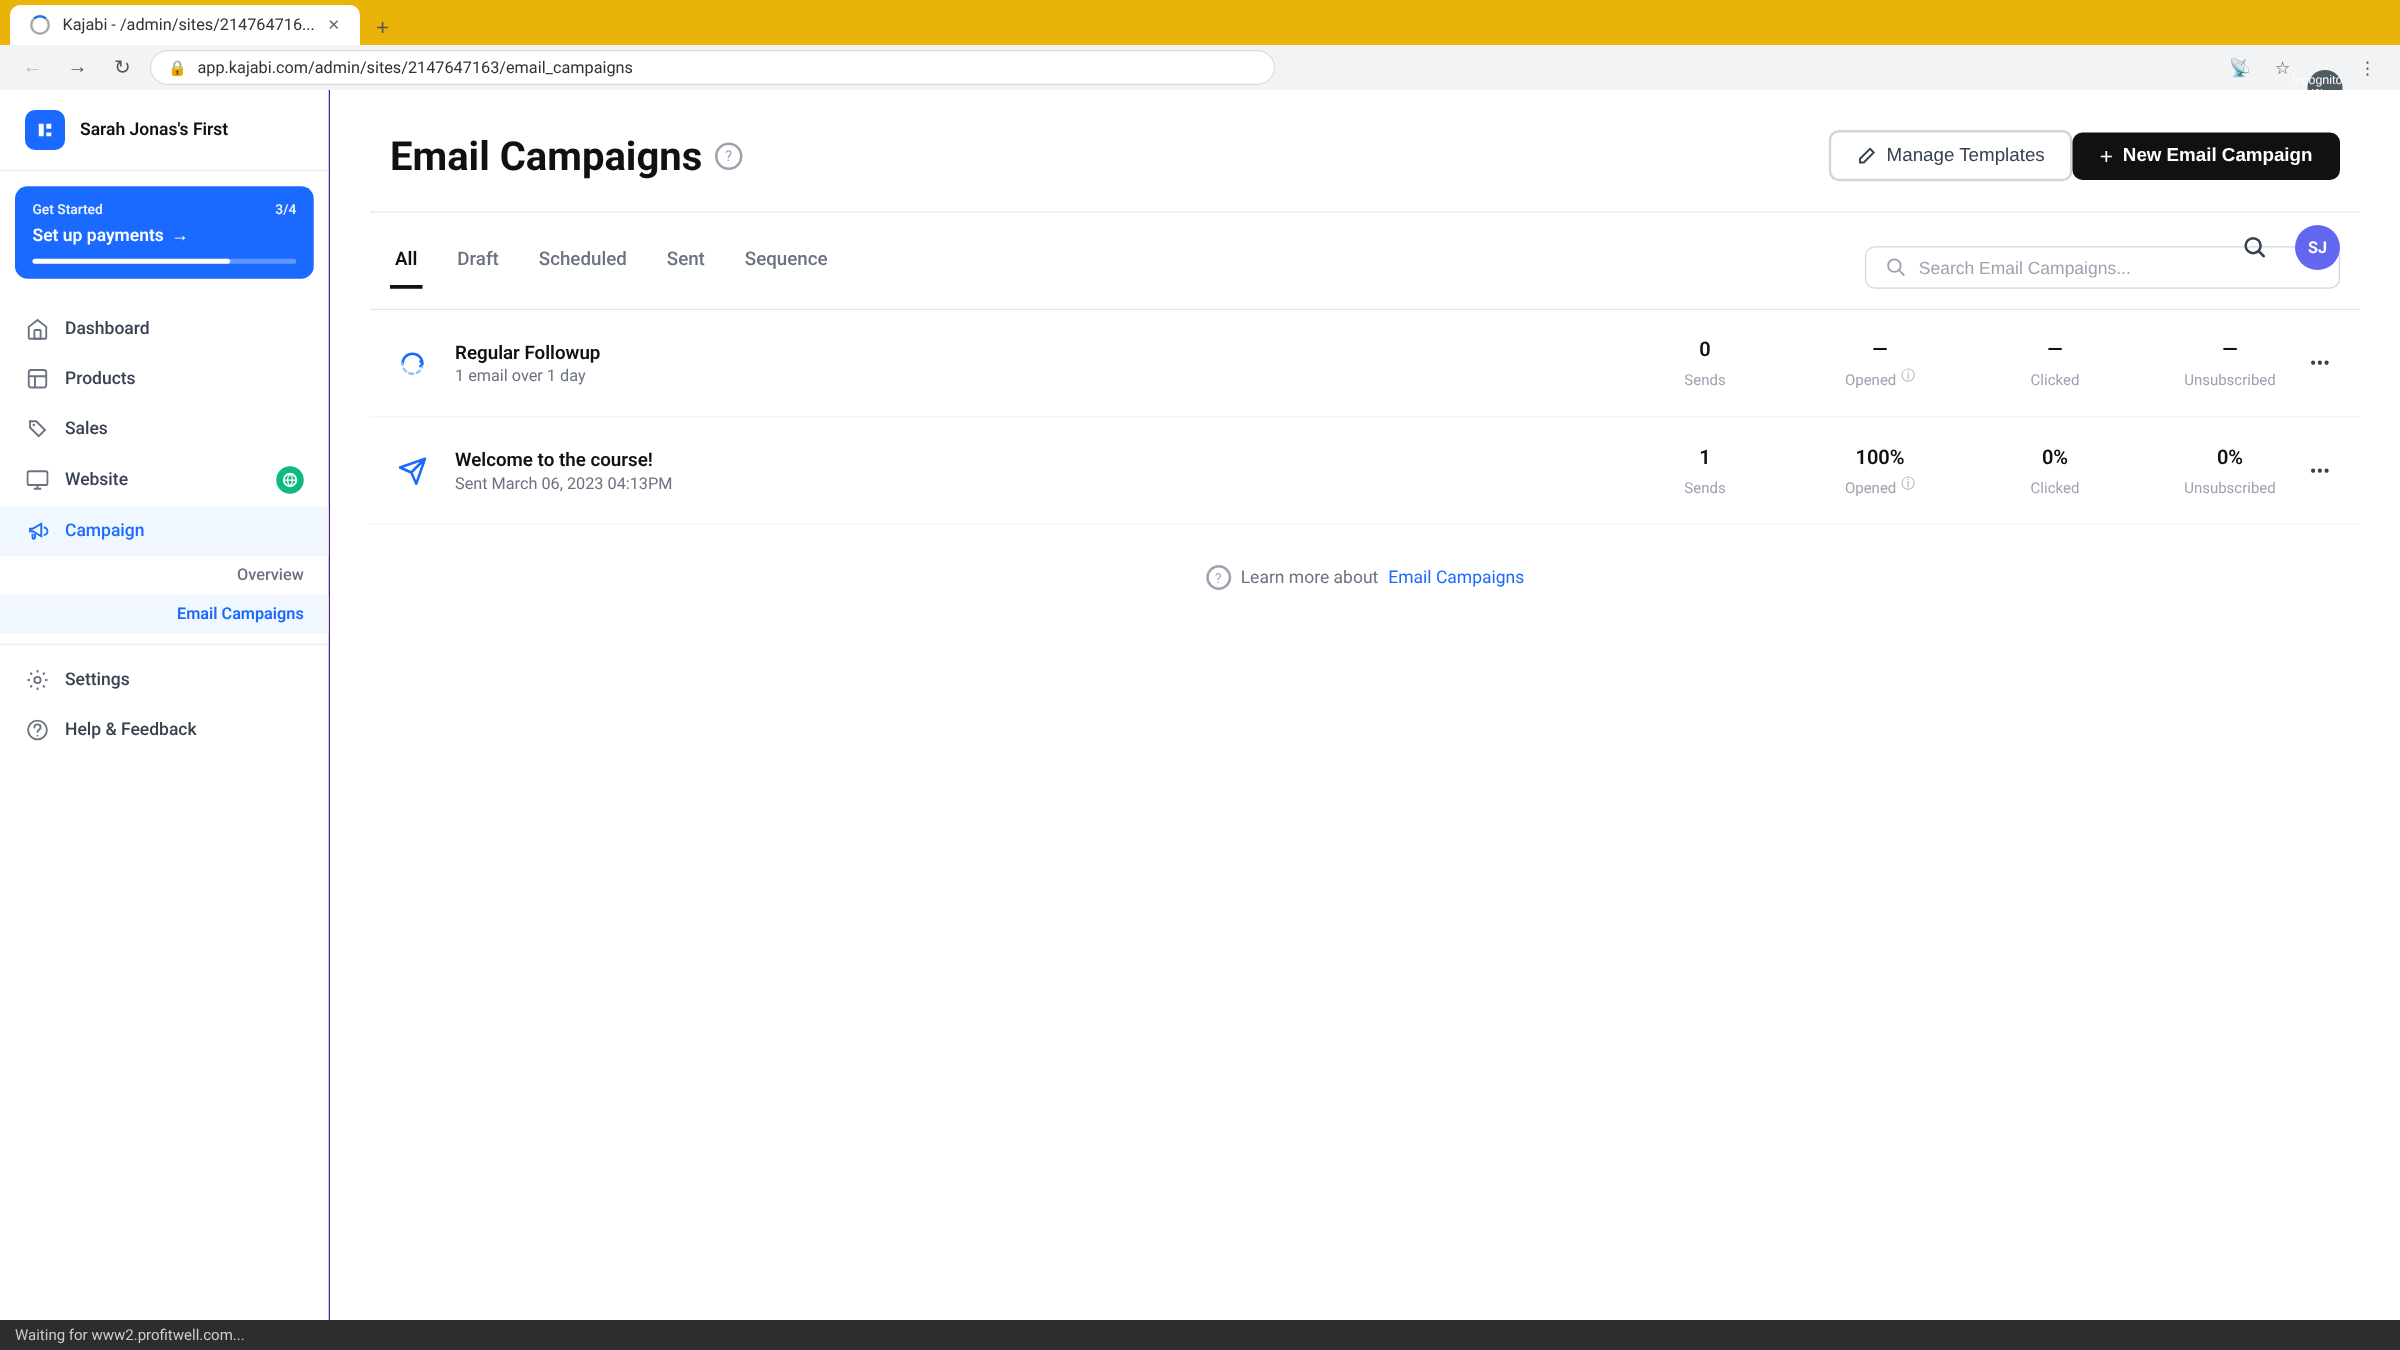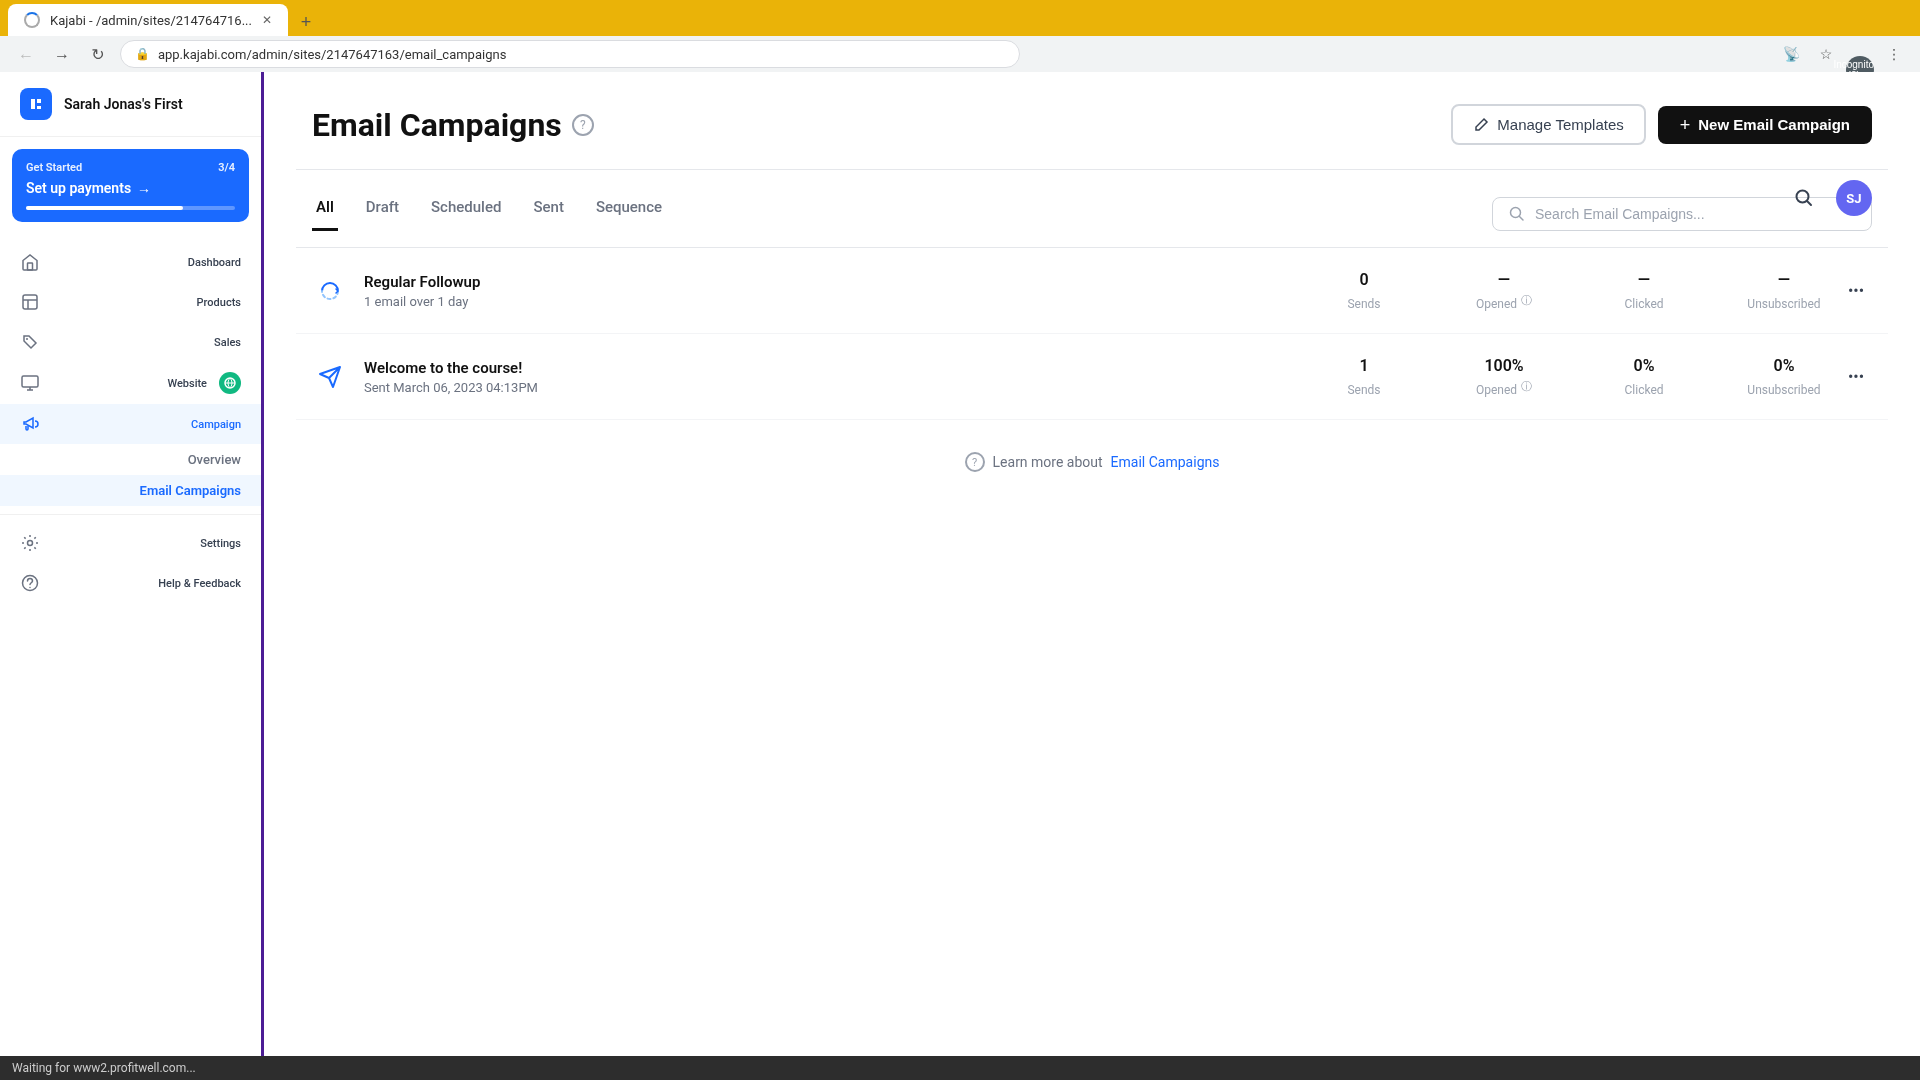--- a/index.html
+++ b/index.html
@@ -19,55 +19,55 @@
     .address-bar { flex: 1; background: #fff; border: 1px solid #dadce0; border-radius: 20px; height: 28px; display: flex; align-items: center; padding: 0 14px; gap: 8px; font-size: 13px; color: #333; max-width: 900px; }
     .address-bar .lock-icon { color: #555; font-size: 12px; }
     .nav-right { display: flex; align-items: center; gap: 6px; margin-left: auto; }
     .nav-icon-btn { background: none; border: none; width: 28px; height: 28px; display: flex; align-items: center; justify-content: center; cursor: pointer; border-radius: 50%; color: #555; font-size: 14px; }
     .profile-btn { background: #4f5b62; color: #fff; border-radius: 50%; width: 28px; height: 28px; display: flex; align-items: center; justify-content: flex-end; font-size: 12px; cursor: pointer; margin-top: 32px; }
 
     
     .app-layout { display: flex; flex: 1; overflow: hidden; }
 
     
-    .sidebar { width: 264px; background: #fff; border-right: 3px solid #4c1d95; display: flex; flex-direction: column; overflow: hidden; flex-shrink: 0; }
+    .sidebar { width: 264px; background: #fff; border-right: 1px solid #4c1d95; display: flex; flex-direction: column; overflow: hidden; flex-shrink: 0; }
     .sidebar-header { padding: 16px 20px; display: flex; align-items: center; gap: 12px; border-bottom: 1px solid #f0f0f0; }
     .sidebar-logo { width: 32px; height: 32px; background: #1a6aff; border-radius: 8px; display: flex; align-items: center; justify-content: center; color: #fff; font-weight: 700; font-size: 14px; flex-shrink: 0; }
     .sidebar-title { font-size: 14px; font-weight: 600; color: #111; }
     .sidebar-scrollable { flex: 1; overflow-y: auto; overflow-x: hidden; }
     .sidebar-scrollable::-webkit-scrollbar { width: 6px; }
     .sidebar-scrollable::-webkit-scrollbar-thumb { background: #d1d5db; border-radius: 3px; }
 
     
     .get-started-card { margin: 12px; background: #1a6aff; border-radius: 10px; padding: 12px 14px; color: #fff; cursor: pointer; }
     .get-started-top { display: flex; justify-content: space-between; align-items: flex-start; margin-bottom: 6px; }
     .get-started-label { font-size: 11px; font-weight: 600; opacity: 0.9; }
     .get-started-count { font-size: 11px; font-weight: 600; opacity: 0.9; }
     .get-started-action { display: flex; align-items: flex-end; gap: 6px; font-size: 14px; font-weight: 600; }
     .progress-bar-container { height: 4px; background: rgba(255,255,255,0.3); border-radius: 2px; margin-top: 10px; }
     .progress-bar-fill { height: 100%; background: #fff; border-radius: 2px; width: 75%; }
 
     
     .nav-section { padding: 8px 0; }
-    .nav-item { display: flex; align-items: center; gap: 12px; padding: 10px 20px; cursor: pointer; color: #374151; font-size: 11px; font-weight: 500; border-radius: 0; transition: background 0.1s; text-align: right; }
+    .nav-item { display: flex; align-items: center; gap: 12px; padding: 10px 20px; cursor: pointer; color: #374151; font-size: 14px; font-weight: 500; border-radius: 0; transition: background 0.1s; }
     .nav-item.active { background: #f0f7ff; color: #1a6aff; }
     .nav-item .nav-icon { width: 20px; height: 20px; flex-shrink: 0; display: flex; align-items: center; justify-content: center; }
     .nav-item .nav-label { flex: 1; }
 
     
     .sub-nav-item { display: flex; align-items: center; padding: 8px 20px 8px 52px; cursor: pointer; color: #6b7280; font-size: 13px; font-weight: 500; transition: background 0.1s; justify-content: flex-end; }
     .sub-nav-item.active { color: #1a6aff; font-weight: 600; background: #f0f7ff; }
 
     
     .main-content { flex: 1; overflow-y: auto; background: #fff; }
     .main-header { display: flex; align-items: center; justify-content: space-between; padding: 32px 48px 24px; }
     .page-title-row { display: flex; align-items: center; gap: 10px; }
     .page-title { font-size: 32px; font-weight: 700; color: #111; }
     .help-icon { width: 22px; height: 22px; border: 2px solid #9ca3af; border-radius: 50%; display: flex; align-items: center; justify-content: center; color: #9ca3af; font-size: 12px; cursor: pointer; }
-    .header-actions { display: flex; gap: 12px; align-items: center; }
+    .header-actions { display: flex; align-items: center; }
     .btn-secondary { display: flex; align-items: center; gap: 8px; padding: 10px 20px; border: 2px solid #d1d5db; border-radius: 8px; background: #fff; color: #374151; font-size: 15px; font-weight: 500; cursor: pointer; }
     .btn-primary { display: flex; align-items: center; gap: 8px; padding: 10px 22px; border: none; border-radius: 8px; background: #111; color: #fff; font-size: 15px; font-weight: 600; cursor: pointer; }
     .user-avatar { width: 36px; height: 36px; background: #6366f1; color: #fff; border-radius: 50%; display: flex; align-items: center; justify-content: center; font-size: 13px; font-weight: 700; cursor: pointer; }
 
     
     .divider { height: 1px; background: #e5e7eb; margin: 0 32px; }
 
     
     .tabs-container { padding: 0 48px; display: flex; gap: 24px; align-items: flex-end; margin-top: 16px; }
     .tab { padding: 12px 4px; font-size: 15px; color: #6b7280; cursor: pointer; border-bottom: 3px solid transparent; font-weight: 500; }

